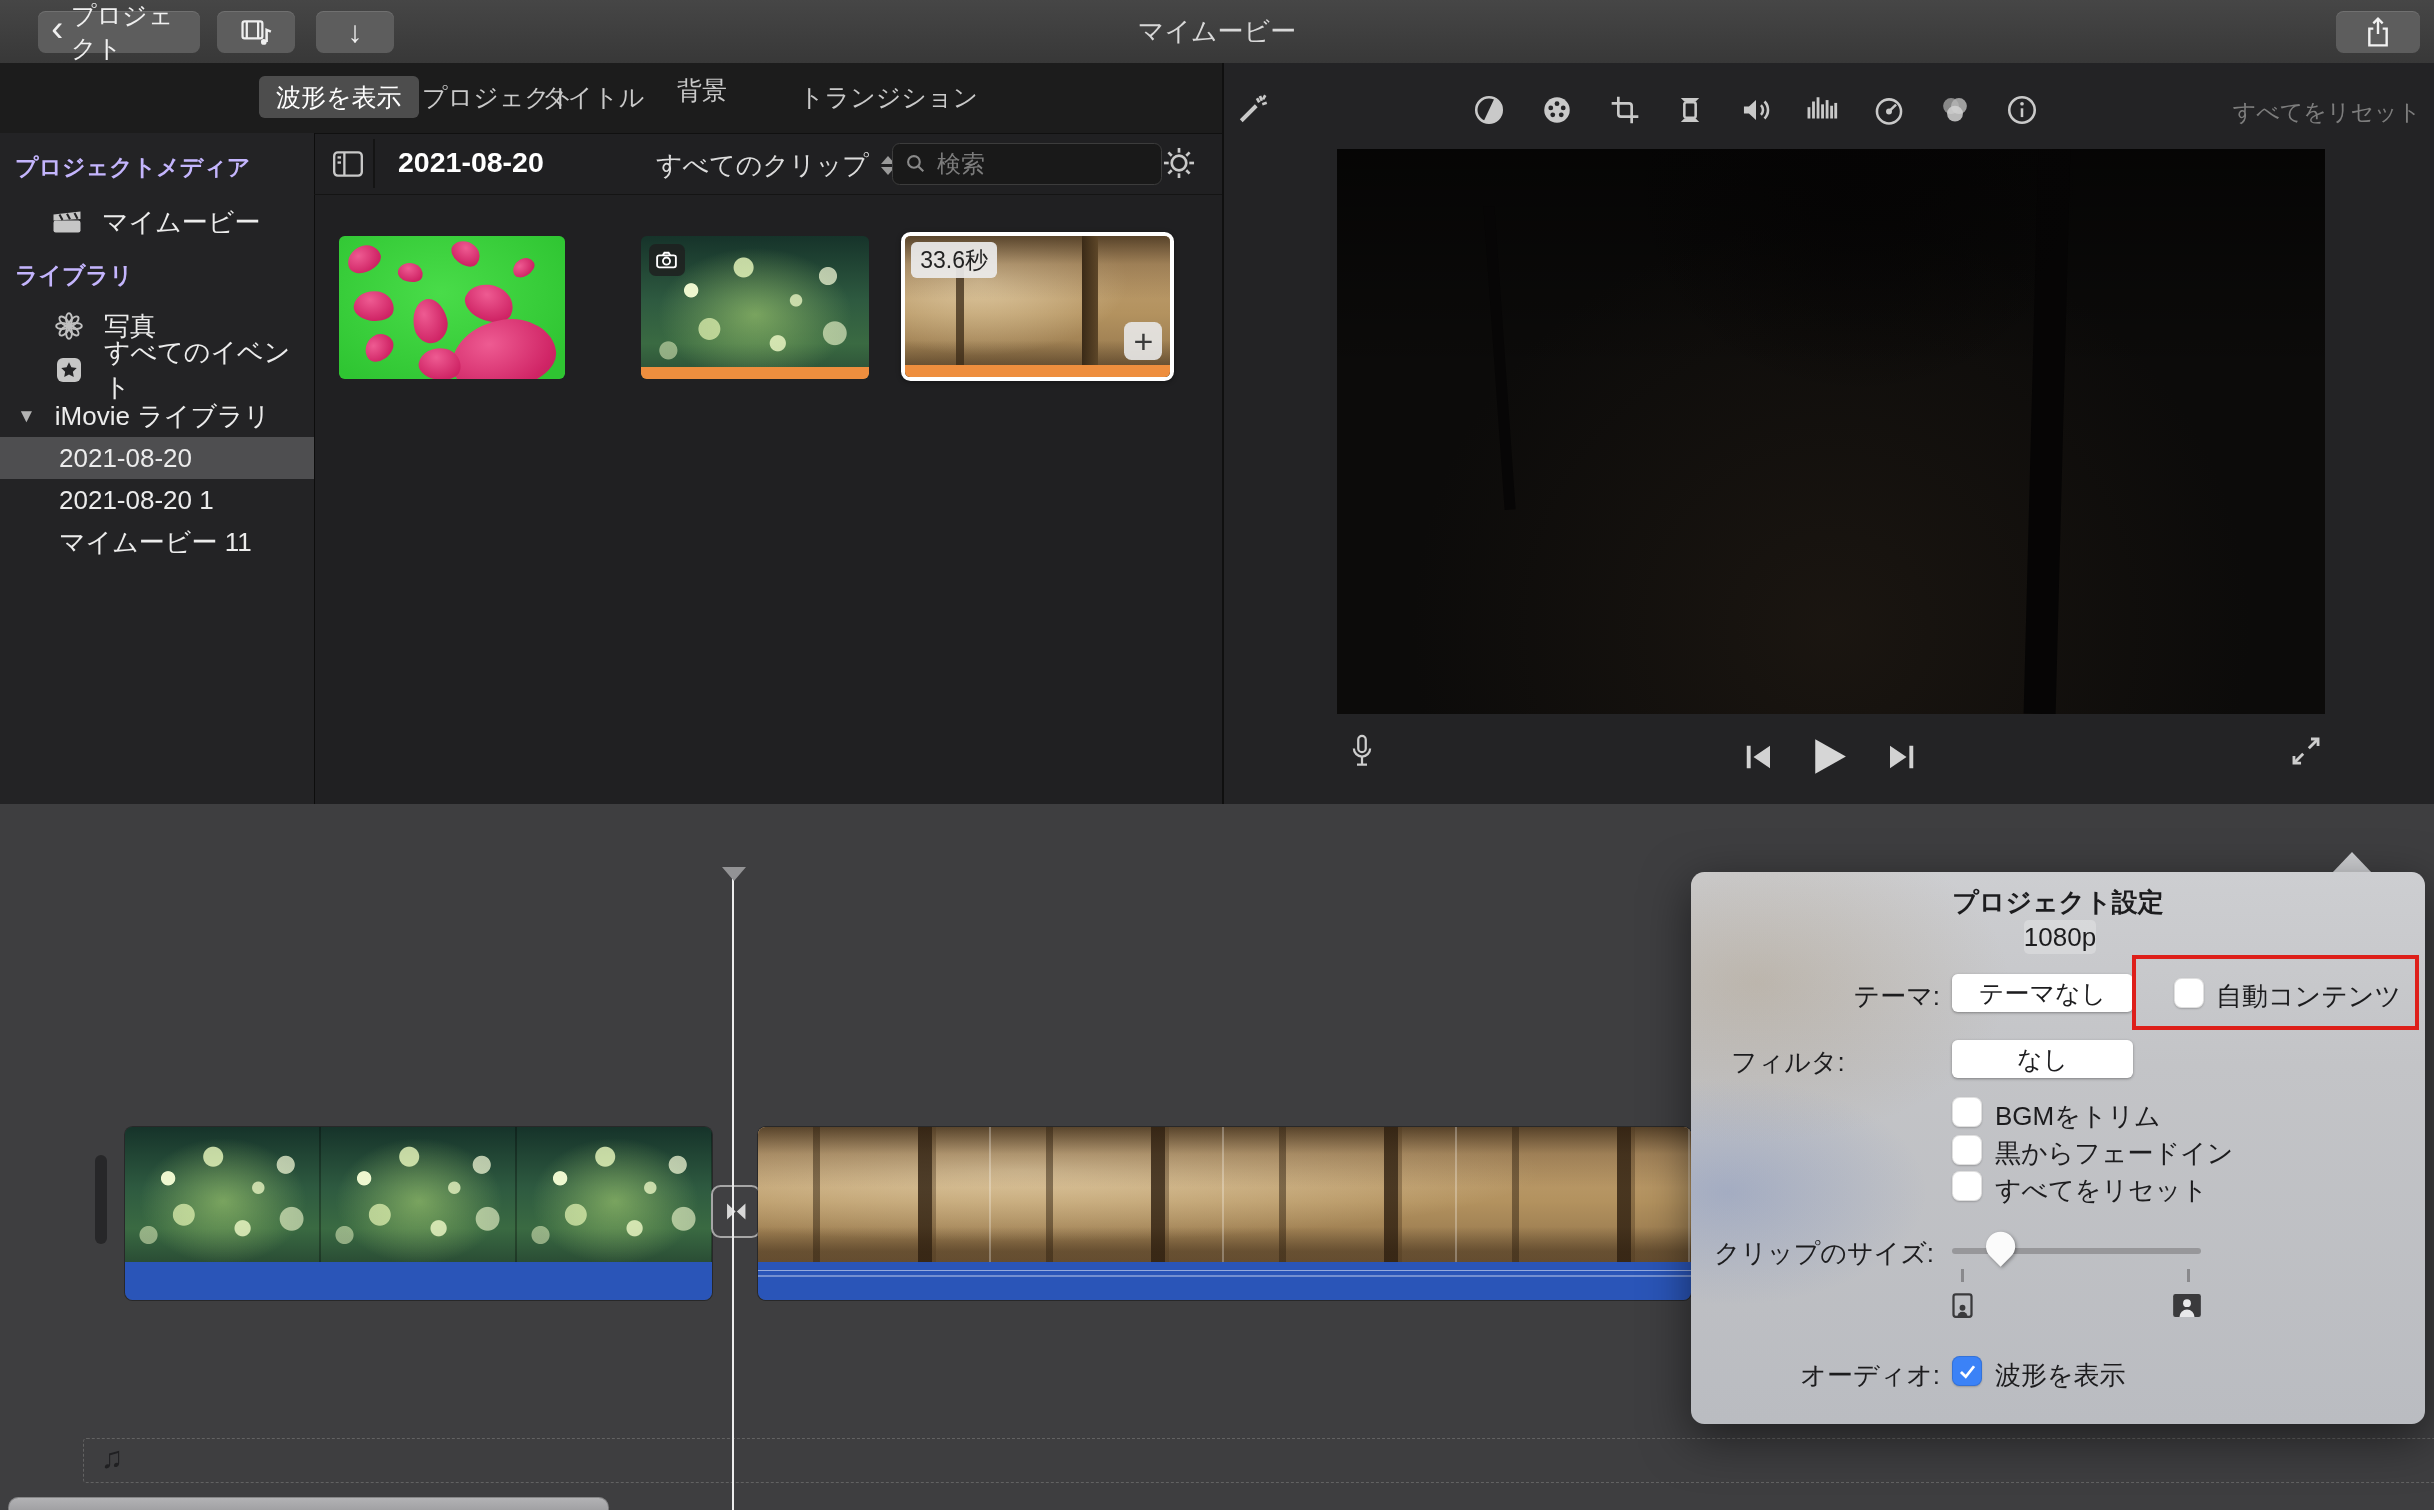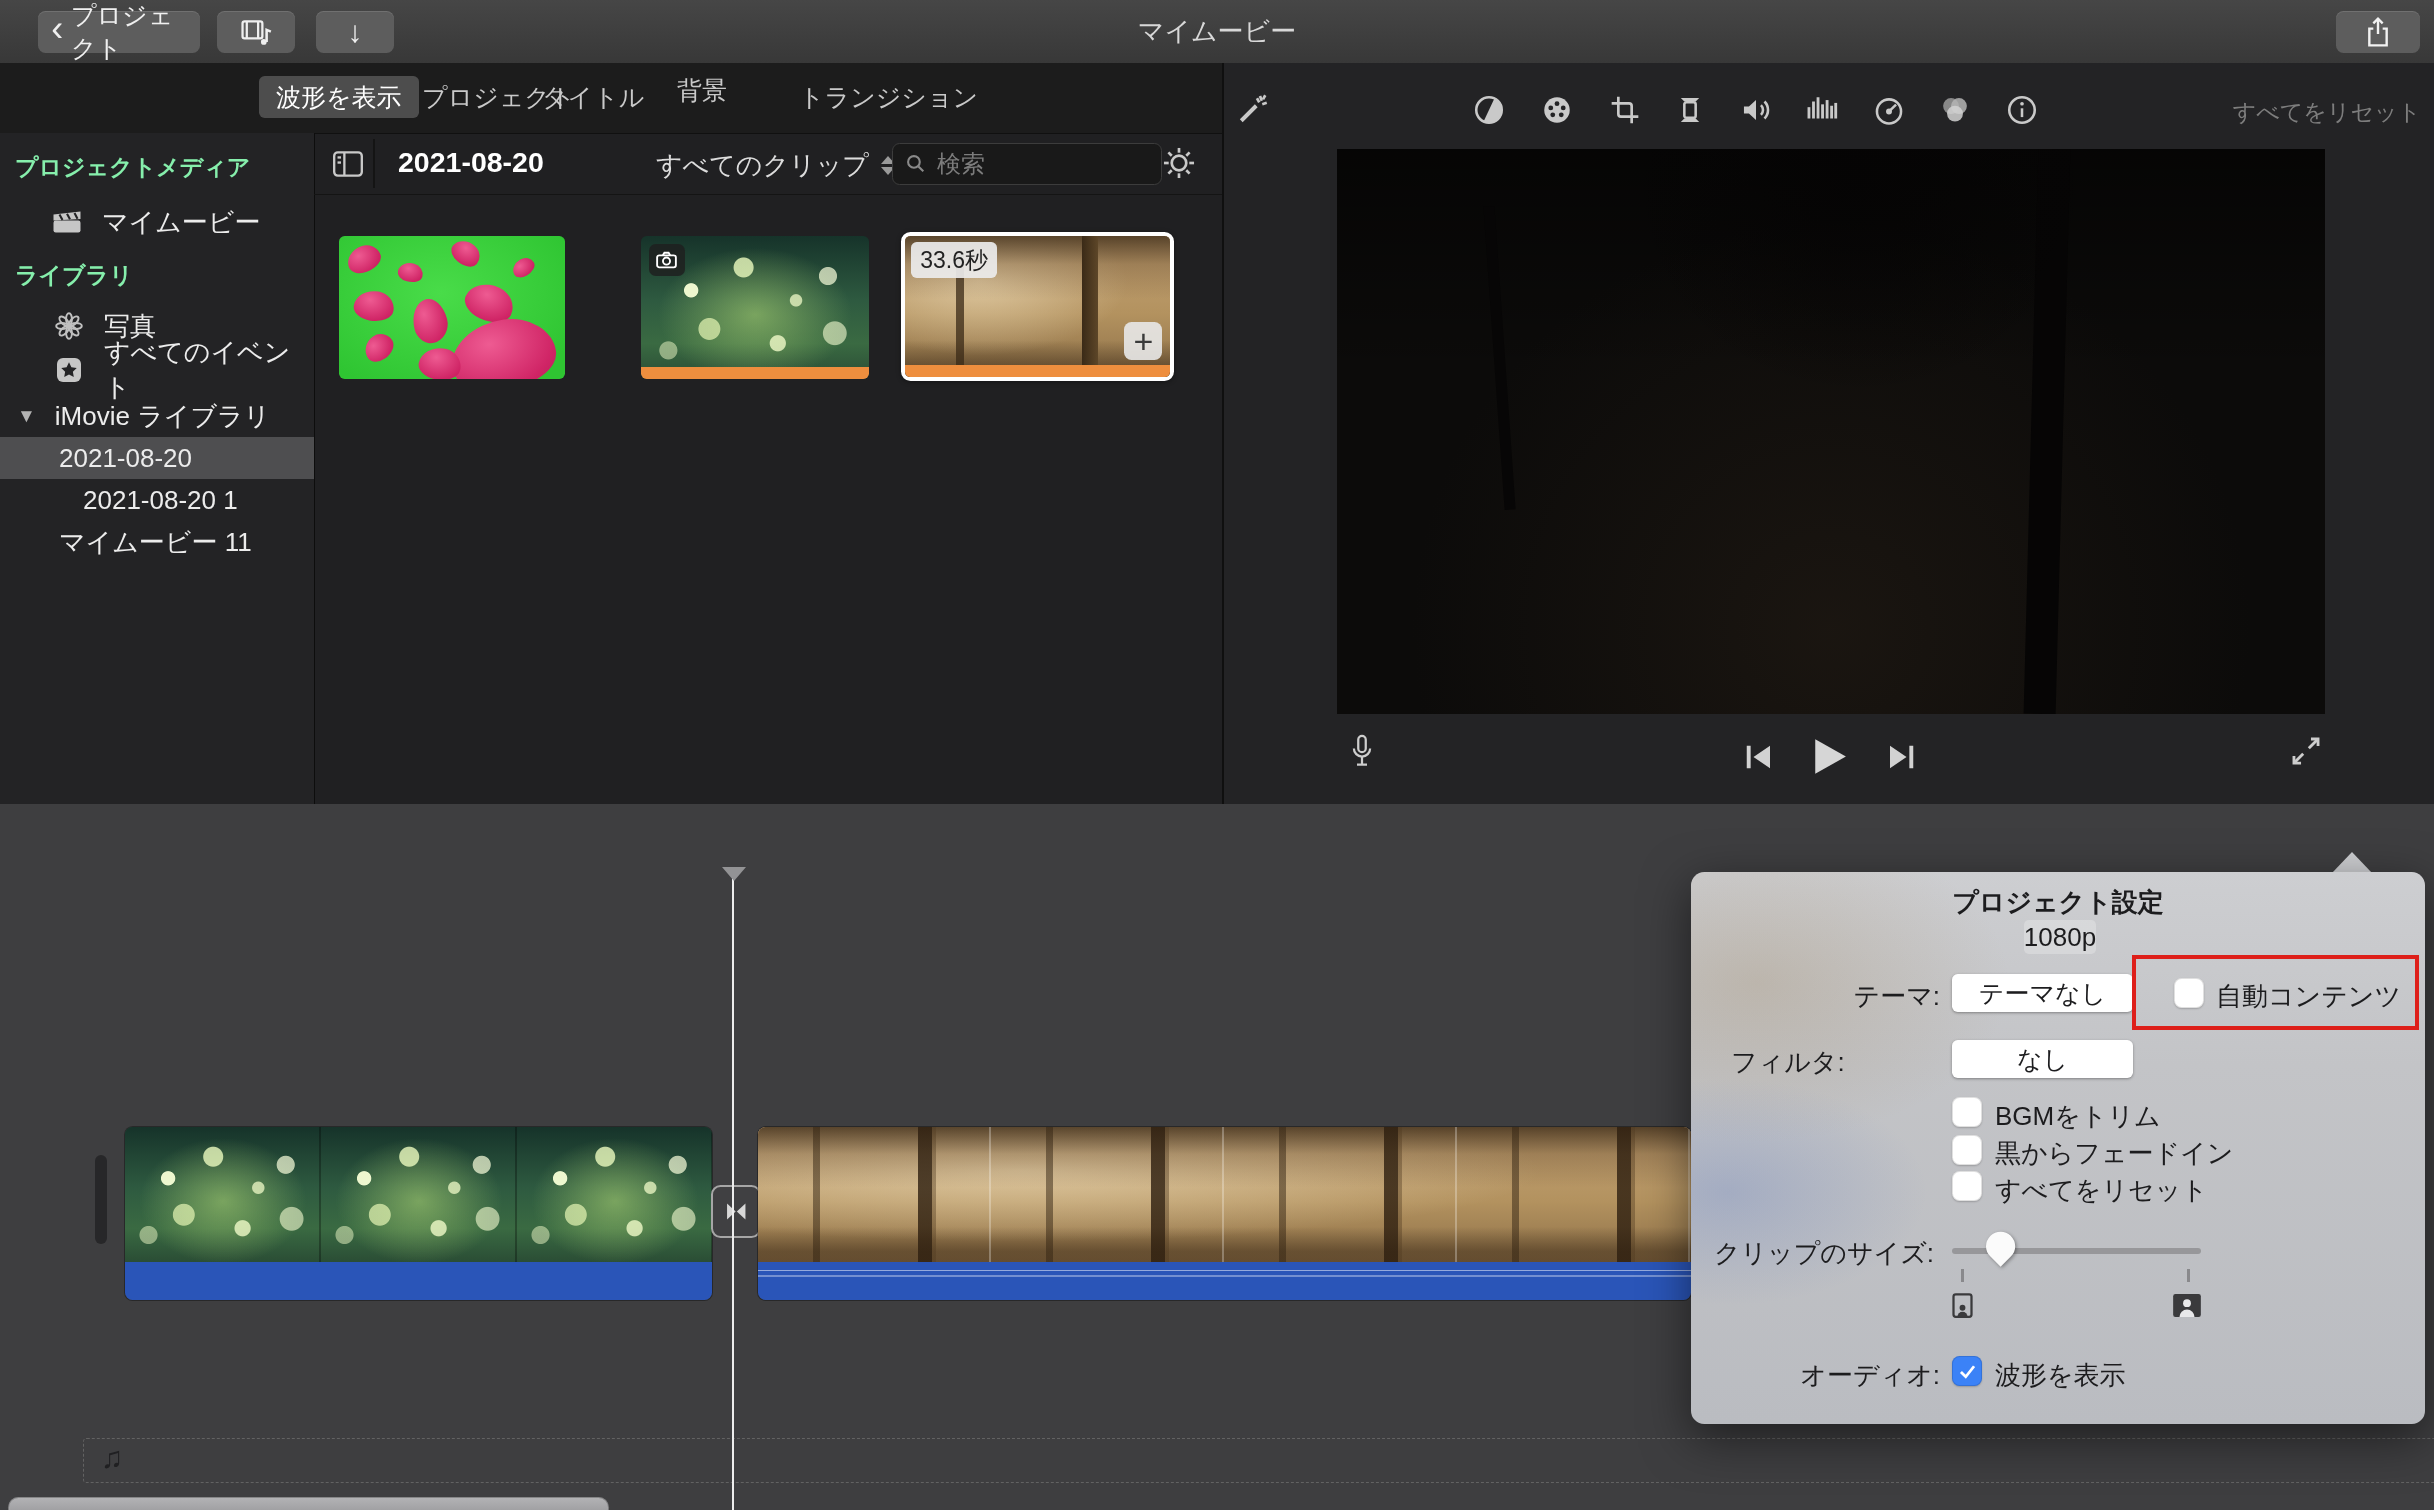--- a/index.html
+++ b/index.html
@@ -14,21 +14,21 @@
   .topbar{left:0;top:0;width:2435px;height:63px;background:linear-gradient(#464646,#383838);border-bottom:1.9px solid #151515;}
   .tbtn{height:42px;top:10.5px;background:#5d5d5d;border-radius:7.6px;color:#f0f0f0;box-shadow:inset 0 1px 0 rgba(255,255,255,.12);}
   .win-title{color:#d8d8d8;font-size:26px;}
 
   
   .tabsbar{left:0;top:63px;width:1222px;height:70px;background:#1c1c1c;border-bottom:1.9px solid #101010;}
   .tab{font-size:25px;color:#c9c9c9;height:42px;border-radius:5.7px;padding:0 17px;}
   .tab.sel{background:#4d4d4d;color:#fff;}
   .panel-left{left:0;top:133px;width:1222px;height:671px;background:#202022;}
   .sidebar{left:0;top:133px;width:314px;height:671px;background:#232325;border-right:1.9px solid #0d0d0d;}
-  .seclbl{color:#86efac;font-size:23px;font-weight:bold;}
+  .seclbl{color:#c4b5fd;font-size:23px;font-weight:bold;}
   .sitem{color:#ececec;font-size:26px;}
   .sel-row{background:#4e4e50;}
   .hdr-title{color:#fff;font-size:28.5px;font-weight:bold;}
   .hdr-txt{color:#dcdcdc;font-size:26px;}
   .search{background:#191919;border:1.9px solid #3c3c3c;border-radius:7.6px;}
   .search input{background:transparent;border:none;outline:none;color:#cfcfcf;font-size:24px;width:181px;font-family:inherit;}
   .search input::placeholder{color:#7c7c7c;}
 
   
   .thumb{top:236px;height:143px;border-radius:5.7px;overflow:hidden;}
@@ -186,21 +186,21 @@
       </span>
       <span class="sitem" style="margin-left:19px;">すべてのイベント</span>
     </div>
     <div class="abs flex" style="left:0;top:261px;width:314px;height:44px;">
       <span style="margin-left:17px;font-size:19px;color:#b2b2b2;">▼</span>
       <span class="sitem" style="margin-left:19px;">iMovie ライブラリ</span>
     </div>
     <div class="abs sel-row flex" style="left:0;top:304px;width:314px;height:42px;">
       <span class="sitem" style="margin-left:59px;">2021-08-20</span>
     </div>
-    <div class="abs flex" style="left:0;top:346px;width:314px;height:42px;padding-left:24px;">
+    <div class="abs flex" style="left:0;top:346px;width:314px;height:42px;">
       <span class="sitem" style="margin-left:59px;">2021-08-20 1</span>
     </div>
     <div class="abs flex" style="left:0;top:388px;width:314px;height:42px;">
       <span class="sitem" style="margin-left:59px;">マイムービー 11</span>
     </div>
   </div>
 
   <div class="abs" style="left:314px;top:133px;width:908px;height:61px;border-bottom:1.9px solid #141414;">
     <div class="abs ctr" style="left:13.3px;top:9.5px;width:42px;height:42px;">
       <svg width="36" height="32" viewBox="0 0 24 22" fill="none" stroke="#c9c9c9" stroke-width="1.6">

